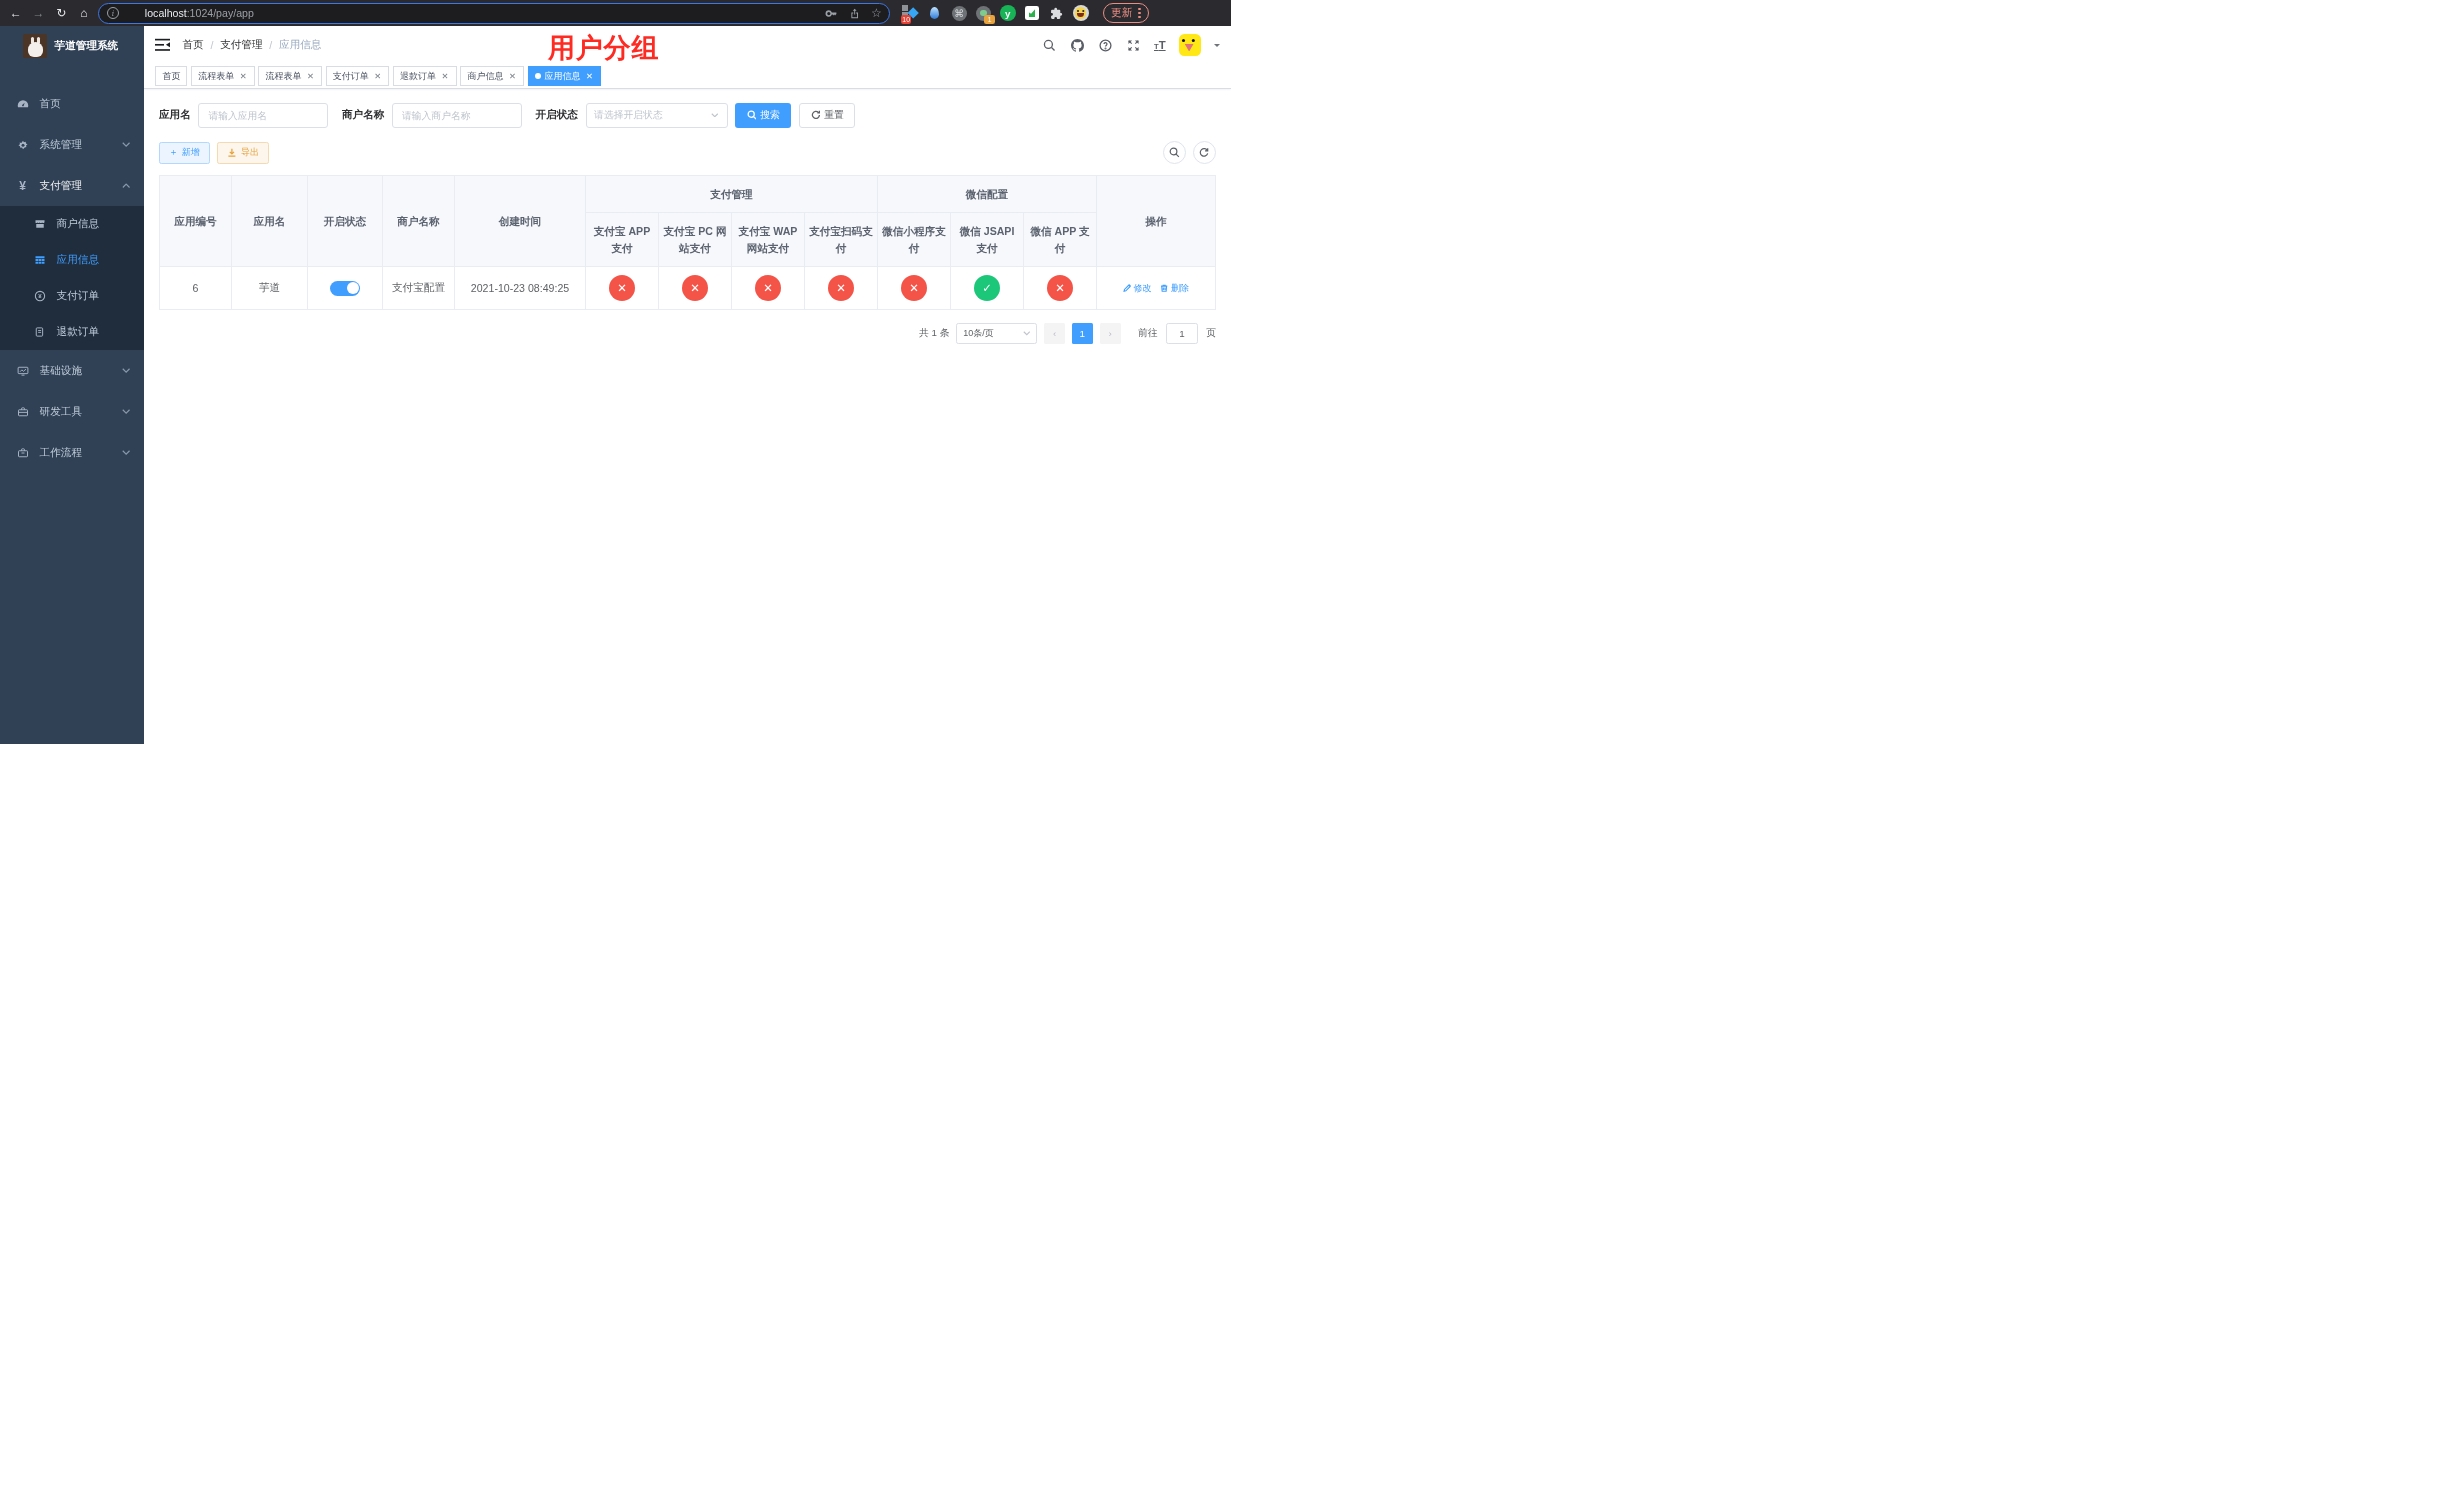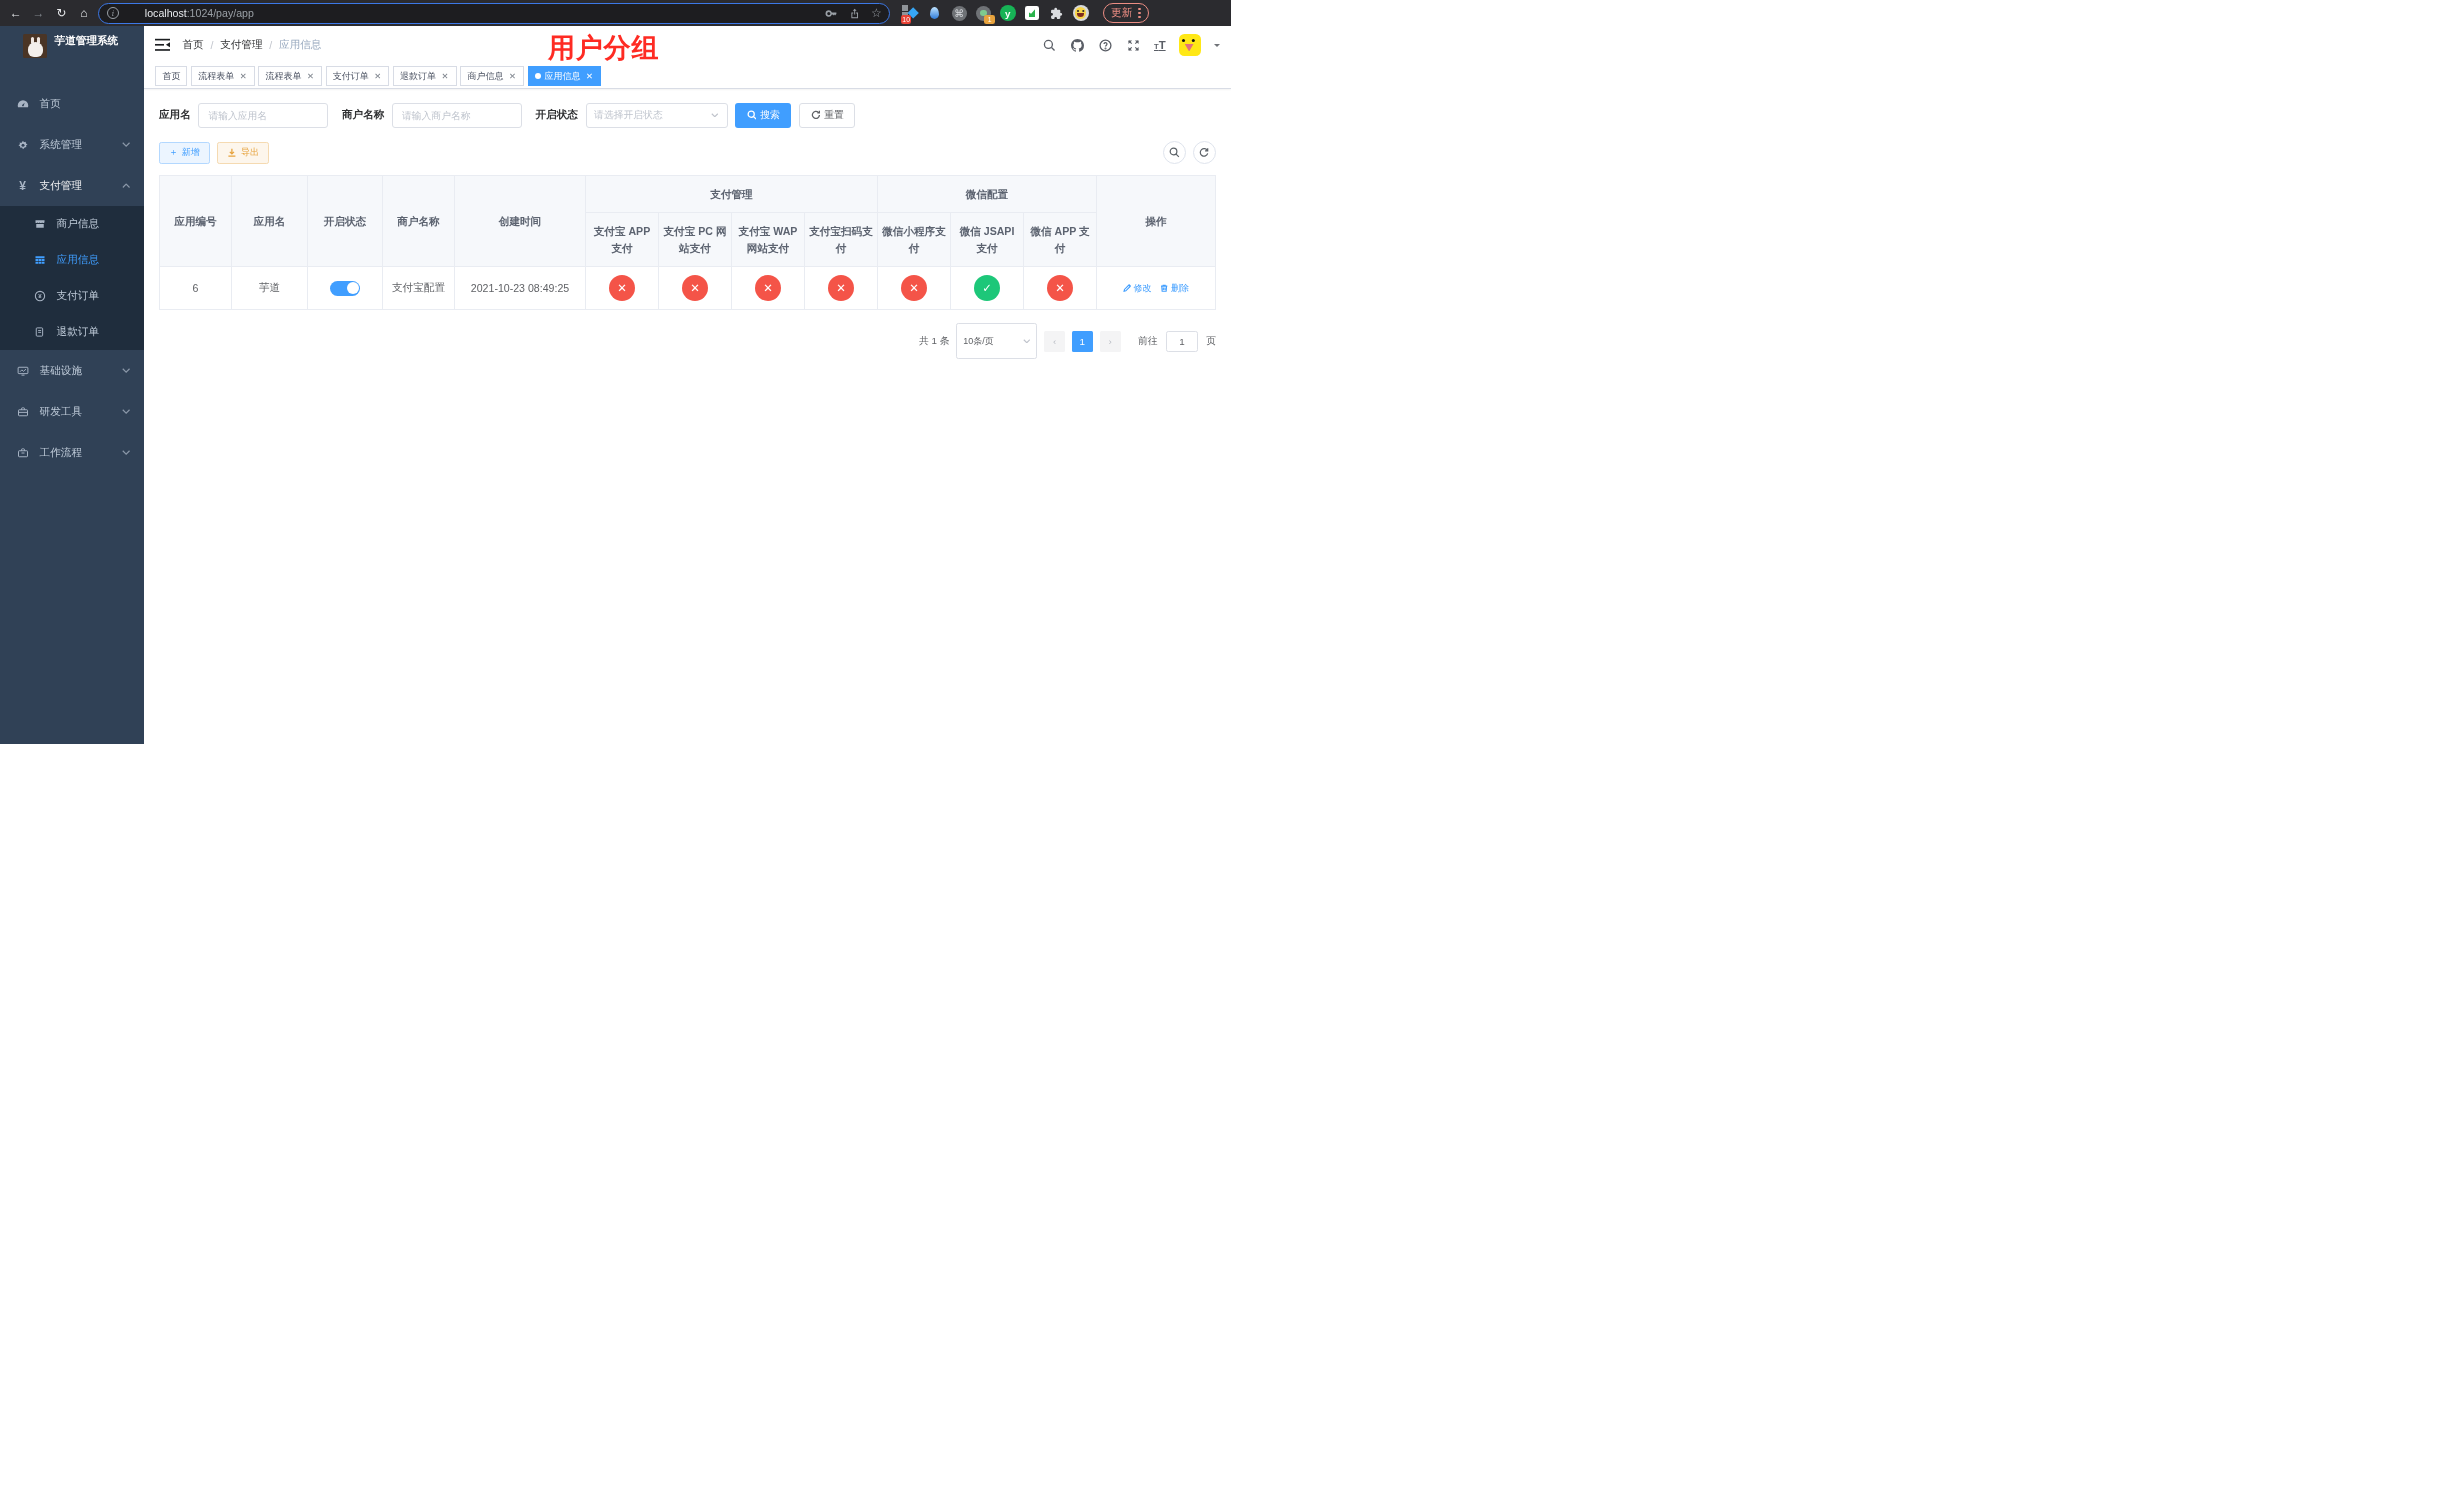--- a/index.html
+++ b/index.html
@@ -40,21 +40,21 @@
   .emojic i::before { content:""; position:absolute; left:2.3px; top:3px; width:1.5px; height:1.5px; background:#333; border-radius:50%; box-shadow:5.3px 0 0 #333; }
   .emojic i::after { content:""; position:absolute; left:2.3px; top:6px; width:6.8px; height:3.8px; background:#7c2a1e; border-radius:0 0 6.8px 6.8px; }
   .update-pill { margin-left:9px; display:flex; align-items:center; gap:6px; border:1.5px solid #ec8d83; border-radius:10.6px;
                  color:#ec8d83; font-size:10.6px; padding:1.5px 7.6px; height:20.4px; }
   .dots { display:inline-flex; flex-direction:column; gap:1.5px; }
   .dots i { width:2.3px; height:2.3px; border-radius:50%; background:#ec8d83; }
 
   
   .app { display:flex; height:719px; }
   .sidebar { width:144px; background:#304156; color:#bfcbd9; flex-shrink:0; overflow:hidden; }
-  .logo-row { display:flex; align-items:flex-start; gap:7.6px; padding:8.3px 0 8.3px 23px;font-family:Liberation Serif, serif; }
+  .logo-row { display:flex; align-items:center; gap:7.6px; padding:8.3px 0 8.3px 23px;font-family:Liberation Serif, serif; }
   .logo-img { width:24px; height:24px; border-radius:1.5px; background:#4a3526; position:relative; overflow:hidden; flex-shrink:0; }
   .logo-img::before { content:""; position:absolute; left:7.6px; top:2.3px; width:3px; height:7.6px; background:#efe7e2; border-radius:1.5px; box-shadow:6px 0 0 #efe7e2; }
   .logo-img::after { content:""; position:absolute; left:4.5px; top:7.6px; width:15px; height:15px; background:#f3efec; border-radius:50% 50% 40% 40%; }
   .logo-title { color:#fff; font-size:10.6px; font-weight:700; white-space:nowrap; }
   .menu { margin-top:16.7px; }
   .mitem { height:41px; display:flex; align-items:center; gap:10.6px; padding:0 13.6px 0 16px; font-size:10.6px; cursor:pointer; }
   .mitem .mi { width:13px; text-align:center; color:#a8b4c4; flex-shrink:0; display:flex; justify-content:center; }
   .mitem .lbl { flex:1; }
   .chev { width:8.3px; height:5.3px; stroke:#8a97a8; stroke-width:1.6; fill:none; }
   .chev.up { transform:rotate(180deg); }
@@ -123,21 +123,21 @@
                 color:#fff; font-size:11.4px; }
   .status-dot.fail { background:#f45448; }
   .status-dot.ok { background:#1dc779; }
   .switch { width:30px; height:15px; border-radius:7.6px; background:#409eff; position:relative; display:inline-block; cursor:pointer; vertical-align:middle; }
   .switch::after { content:""; position:absolute; right:1.5px; top:1.5px; width:12px; height:12px; border-radius:50%; background:#fff; }
   .oplink { color:#409eff; font-size:9px; cursor:pointer; display:inline-flex; align-items:center; gap:2.3px; margin:0 3px; white-space:nowrap; }
   .oplink svg { width:8.3px; height:8.3px; fill:none; stroke:#409eff; stroke-width:1.6; }
 
   
   .pager { display:flex; align-items:center; justify-content:flex-end; gap:6.8px; margin-top:13px; font-size:9.8px; color:#606266; }
-  .psel { width:81px; height:36px; border:0.8px solid #dcdfe6; border-radius:2.3px; display:flex; align-items:center; justify-content:space-between; padding:0 6px; color:#606266; font-size:9px; cursor:pointer; }
+  .psel { width:81px; height:21px; border:0.8px solid #dcdfe6; border-radius:2.3px; display:flex; align-items:center; justify-content:space-between; padding:0 6px; color:#606266; font-size:9px; cursor:pointer; }
   .pbtn { width:21px; height:21px; border-radius:1.5px; background:#f4f4f5; color:#b8bcc4; display:flex; align-items:center; justify-content:center; font-size:9.8px; cursor:pointer; }
   .pnum { width:21px; height:21px; border-radius:1.5px; background:#409eff; color:#fff; display:flex; align-items:center; justify-content:center; font-size:9.8px; cursor:pointer; }
   .goto-input { width:32px; height:21px; border:0.8px solid #dcdfe6; border-radius:2.3px; text-align:center; font-size:9.8px; color:#606266; outline:none; margin:0 1.5px; }
 
   .annotation { position:absolute; left:548px; top:29.5px; font-size:27px; font-weight:900; color:#fe2b23; letter-spacing:0.8px; z-index:50; }
   .chev-sm { width:7.6px; height:4.5px; stroke:#c0c4cc; stroke-width:1.5; fill:none; }
 </style>
 </head>
 <body>
 

